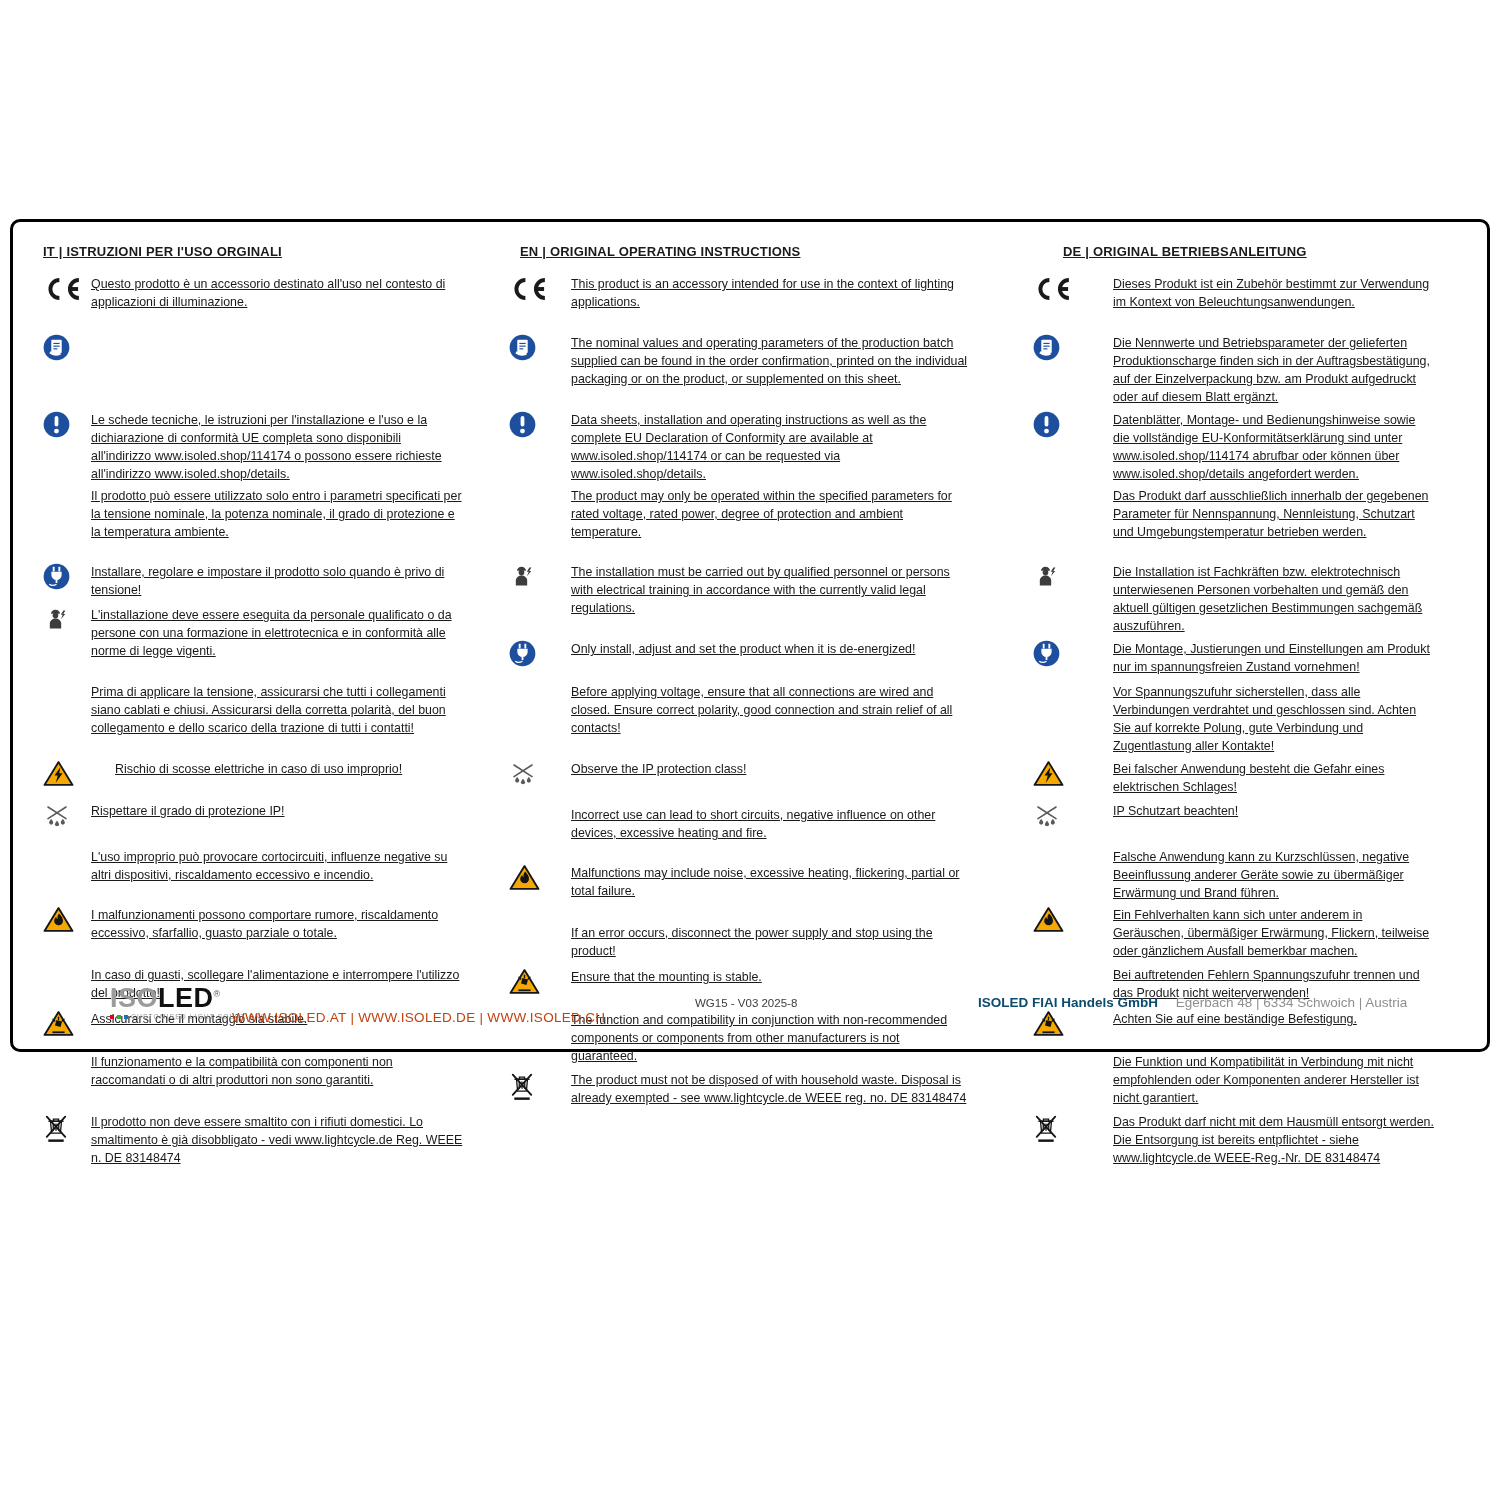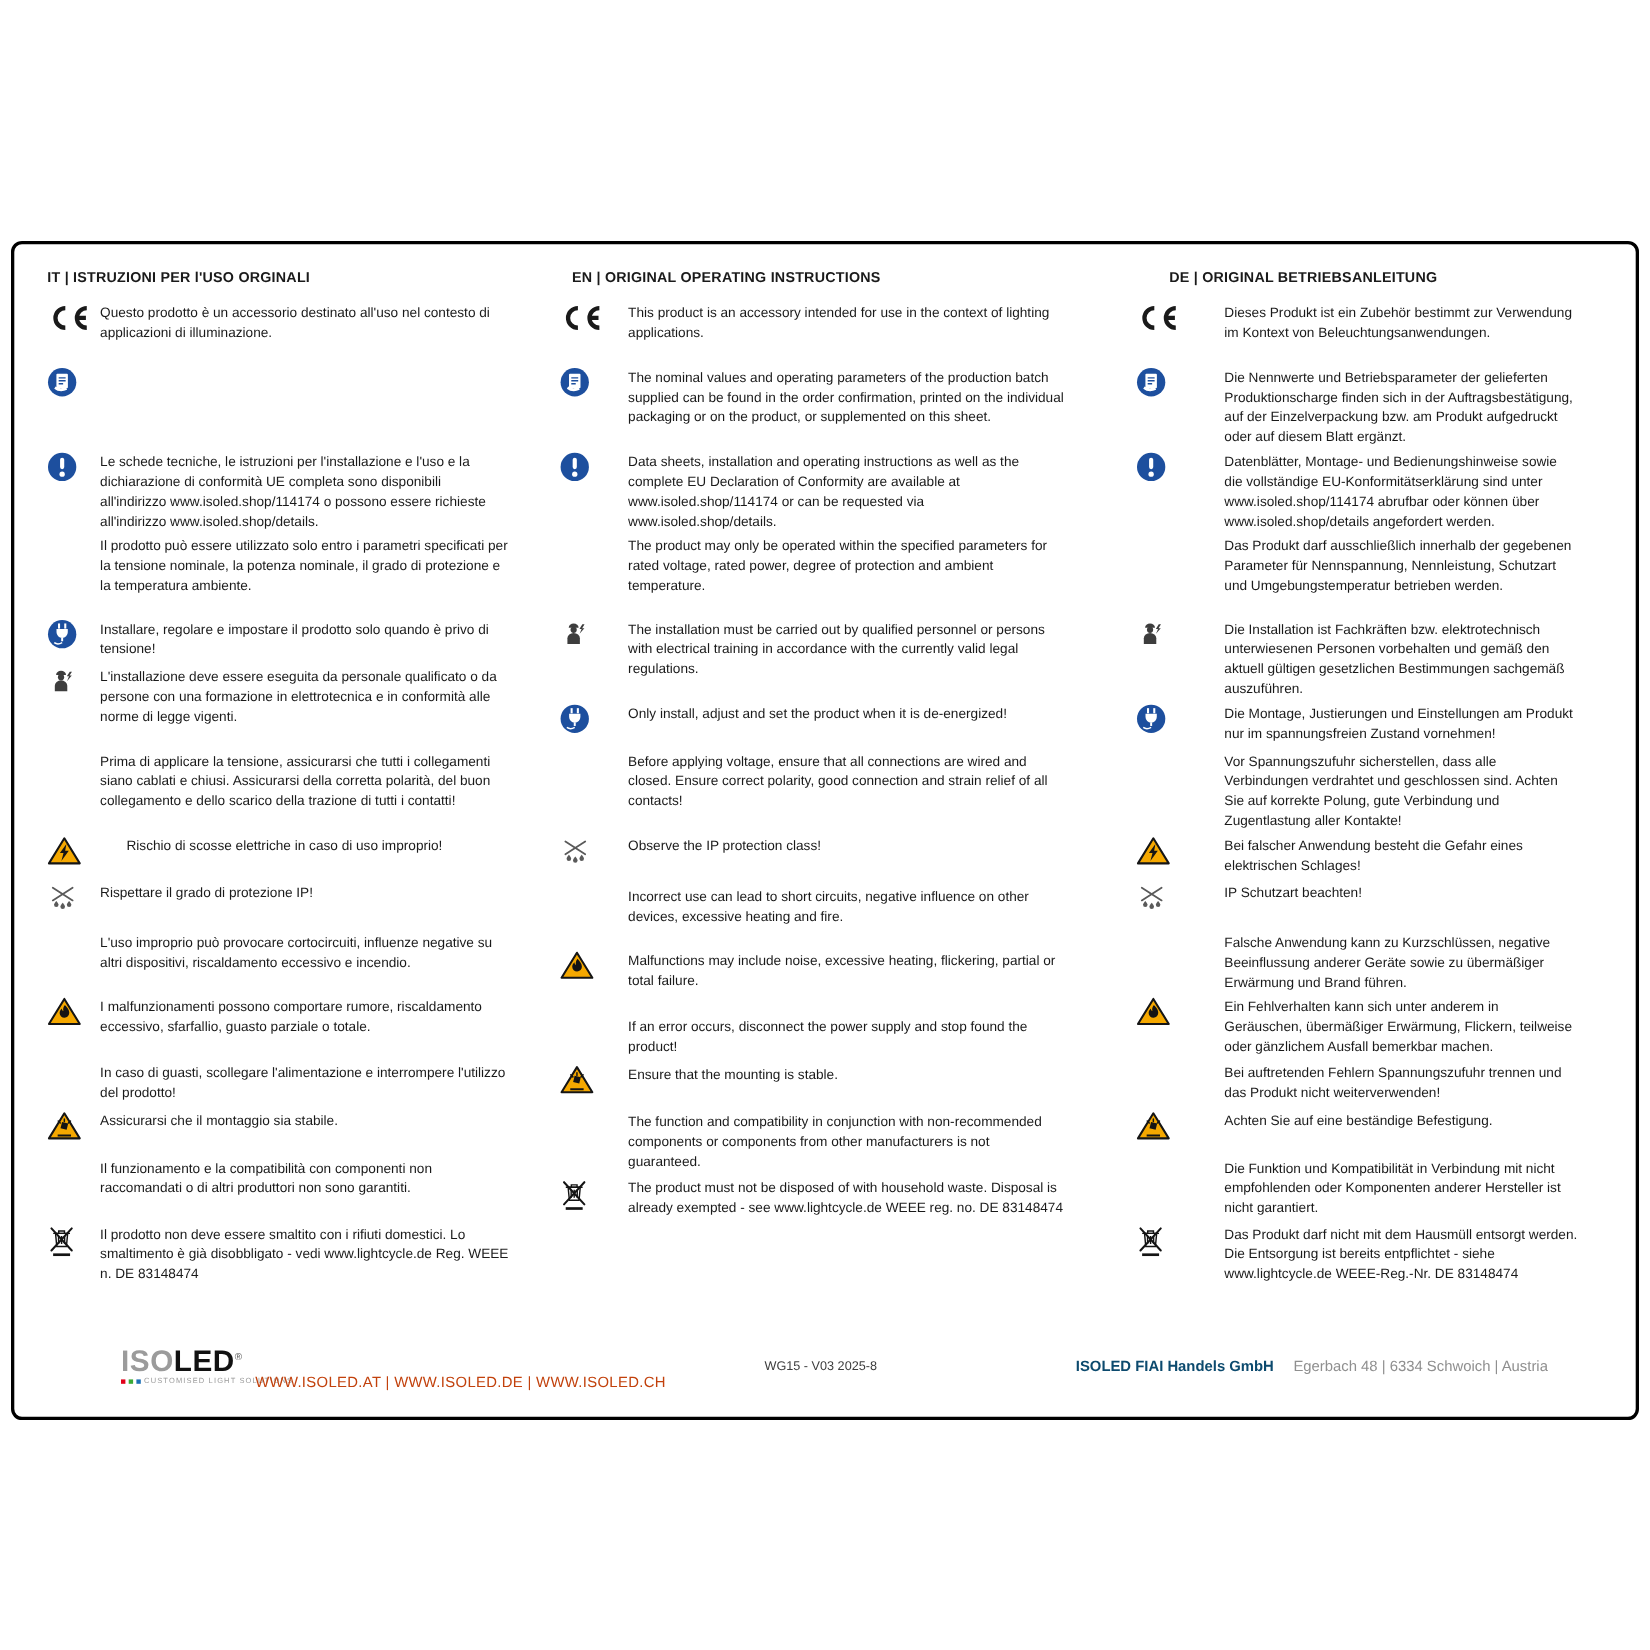--- a/index.html
+++ b/index.html
@@ -2,22 +2,22 @@
 <html><head>
 <meta charset="utf-8">
 <style>
   html,body{margin:0;padding:0;}
   body{
     width:1500px;height:1500px;background:#ffffff;position:relative;
     font-family:"Liberation Sans", sans-serif;color:#1a1a1a;
     -webkit-font-smoothing:antialiased;
   }
   .frame{
-    position:absolute;left:10px;top:219px;width:1480px;height:1072px;
-    border:3px solid #000;border-radius:10px;box-sizing:border-box;background:#fff;
+    position:absolute;left:10px;top:219px;width:1480px;height:833px;
+    border:3px solid #000;border-radius:10px;box-sizing:border-box;background:#fff;text-decoration:underline;
   }
   .columns{
     display:grid;grid-template-columns:484px 532px 458px;
     padding-top:22px;
   }
   .col{box-sizing:border-box;}
   .col-0{padding-left:30px;}
   .col-1{padding-left:12px;}
   .col-2{padding-left:4px;}
   .col-header{
@@ -310,21 +310,21 @@
           <div class="icon-cell">
             <svg viewBox="0 0 36 32" width="31" height="27">
               <path d="M18 2.5 L34.6 29.5 H1.4 Z" fill="#F5A800" stroke="#151515" stroke-width="2.2" stroke-linejoin="round"></path>
               <path d="M18.6 9 c2.7 3 4.7 5.3 4.7 8.5 a5.2 5.2 0 0 1 -10.4 .2 c0-2 1-3.6 2.5-5 -.1 1.5 .6 2.4 1.6 2.9 -.6-2.3-.2-4.4 1.6-6.6 z" fill="#141414"></path>
             </svg>
           </div>
           <div class="text">Malfunctions may include noise, excessive heating, flickering, partial or total failure.</div>
         </div>
         <div class="item" style="min-height: 44px;">
           <div class="icon-cell"></div>
-          <div class="text">If an error occurs, disconnect the power supply and stop found the product!</div>
+          <div class="text">If an error occurs, disconnect the power supply and stop using the product!</div>
         </div>
         <div class="item" style="min-height: 43px;">
           <div class="icon-cell">
             <svg viewBox="0 0 36 32" width="31" height="27">
               <path d="M18 2.5 L34.6 29.5 H1.4 Z" fill="#F5A800" stroke="#151515" stroke-width="2.2" stroke-linejoin="round"></path>
               <rect x="14.6" y="12.6" width="6.8" height="6.8" fill="#141414" transform="rotate(14 18 16)"></rect>
               <g stroke="#141414" stroke-width="1.6" stroke-linecap="round">
                 <path d="M11.4 10.8 l2.2 2.2"></path>
                 <path d="M24.6 10.8 l-2.2 2.2"></path>
                 <path d="M18 8.6 v2.8"></path>

